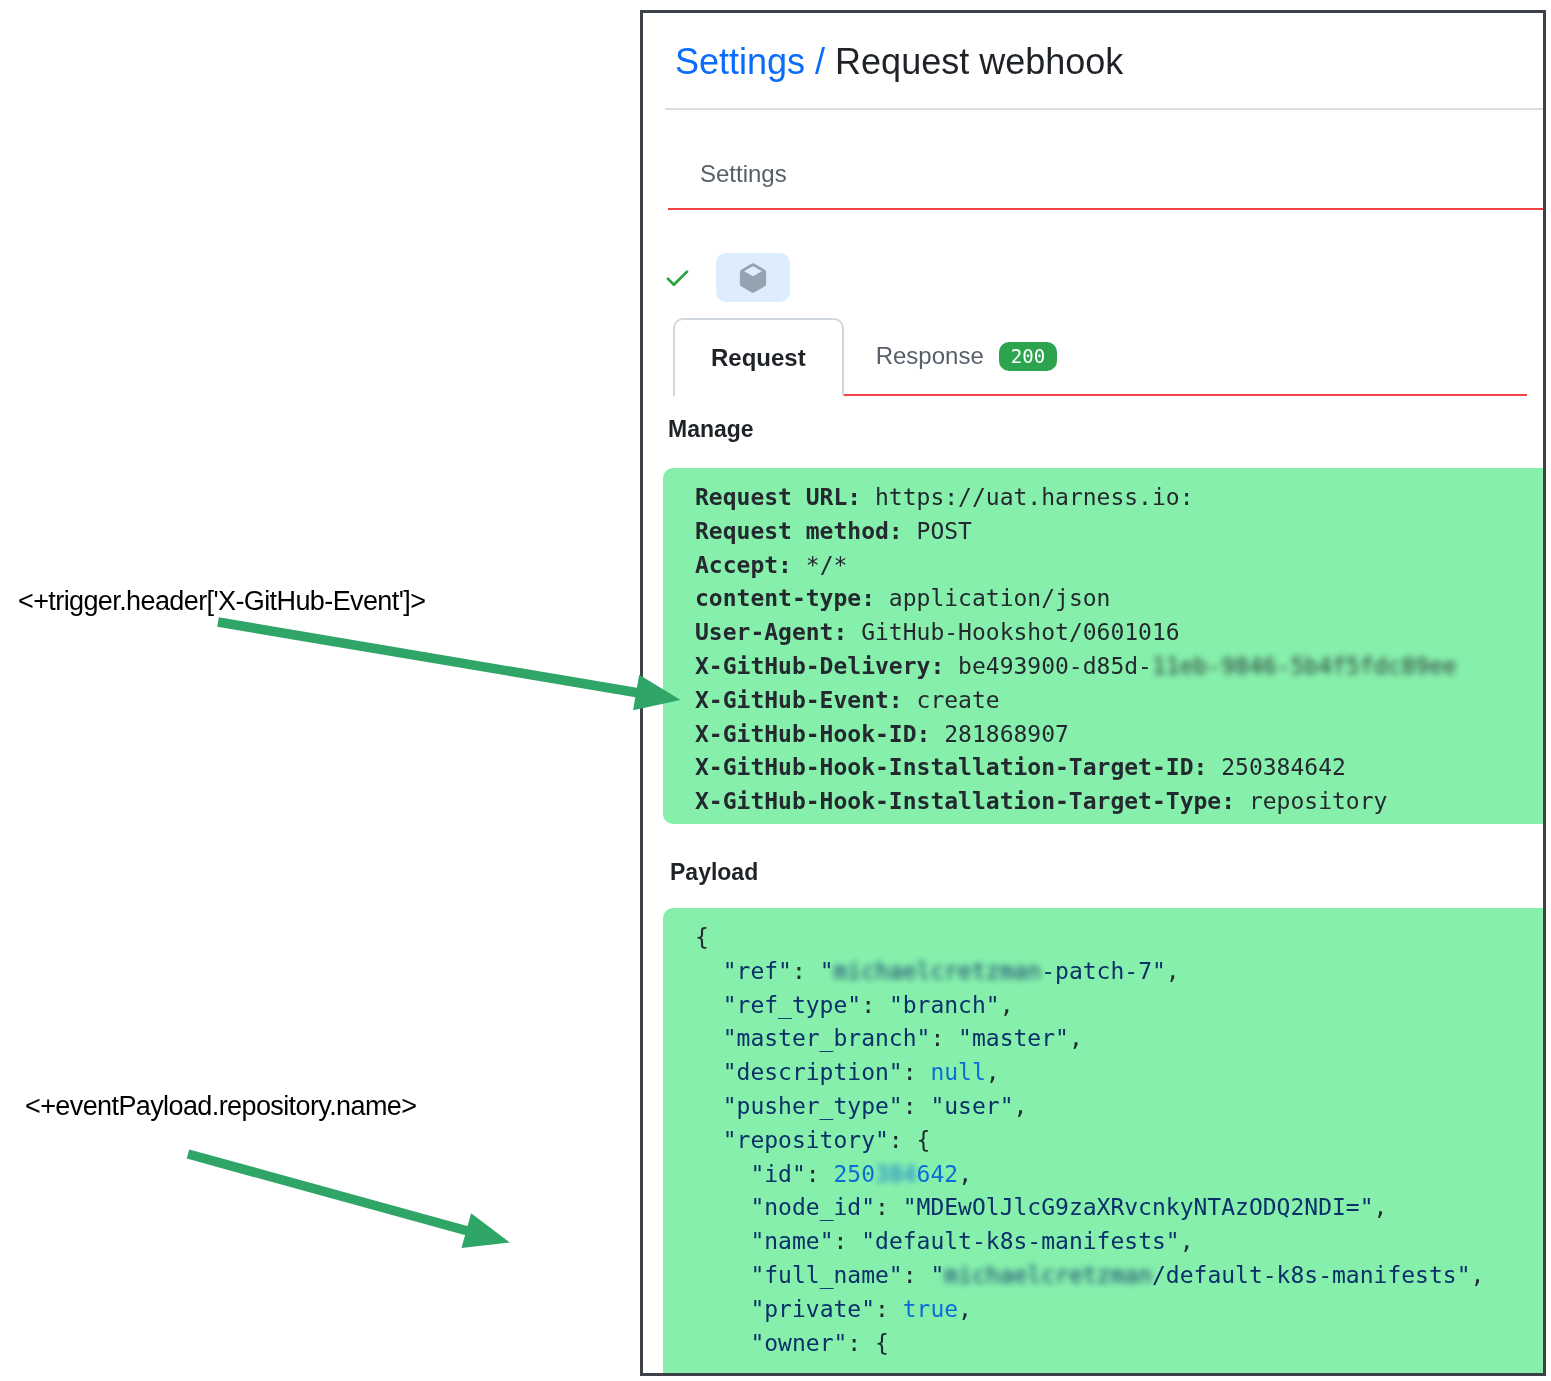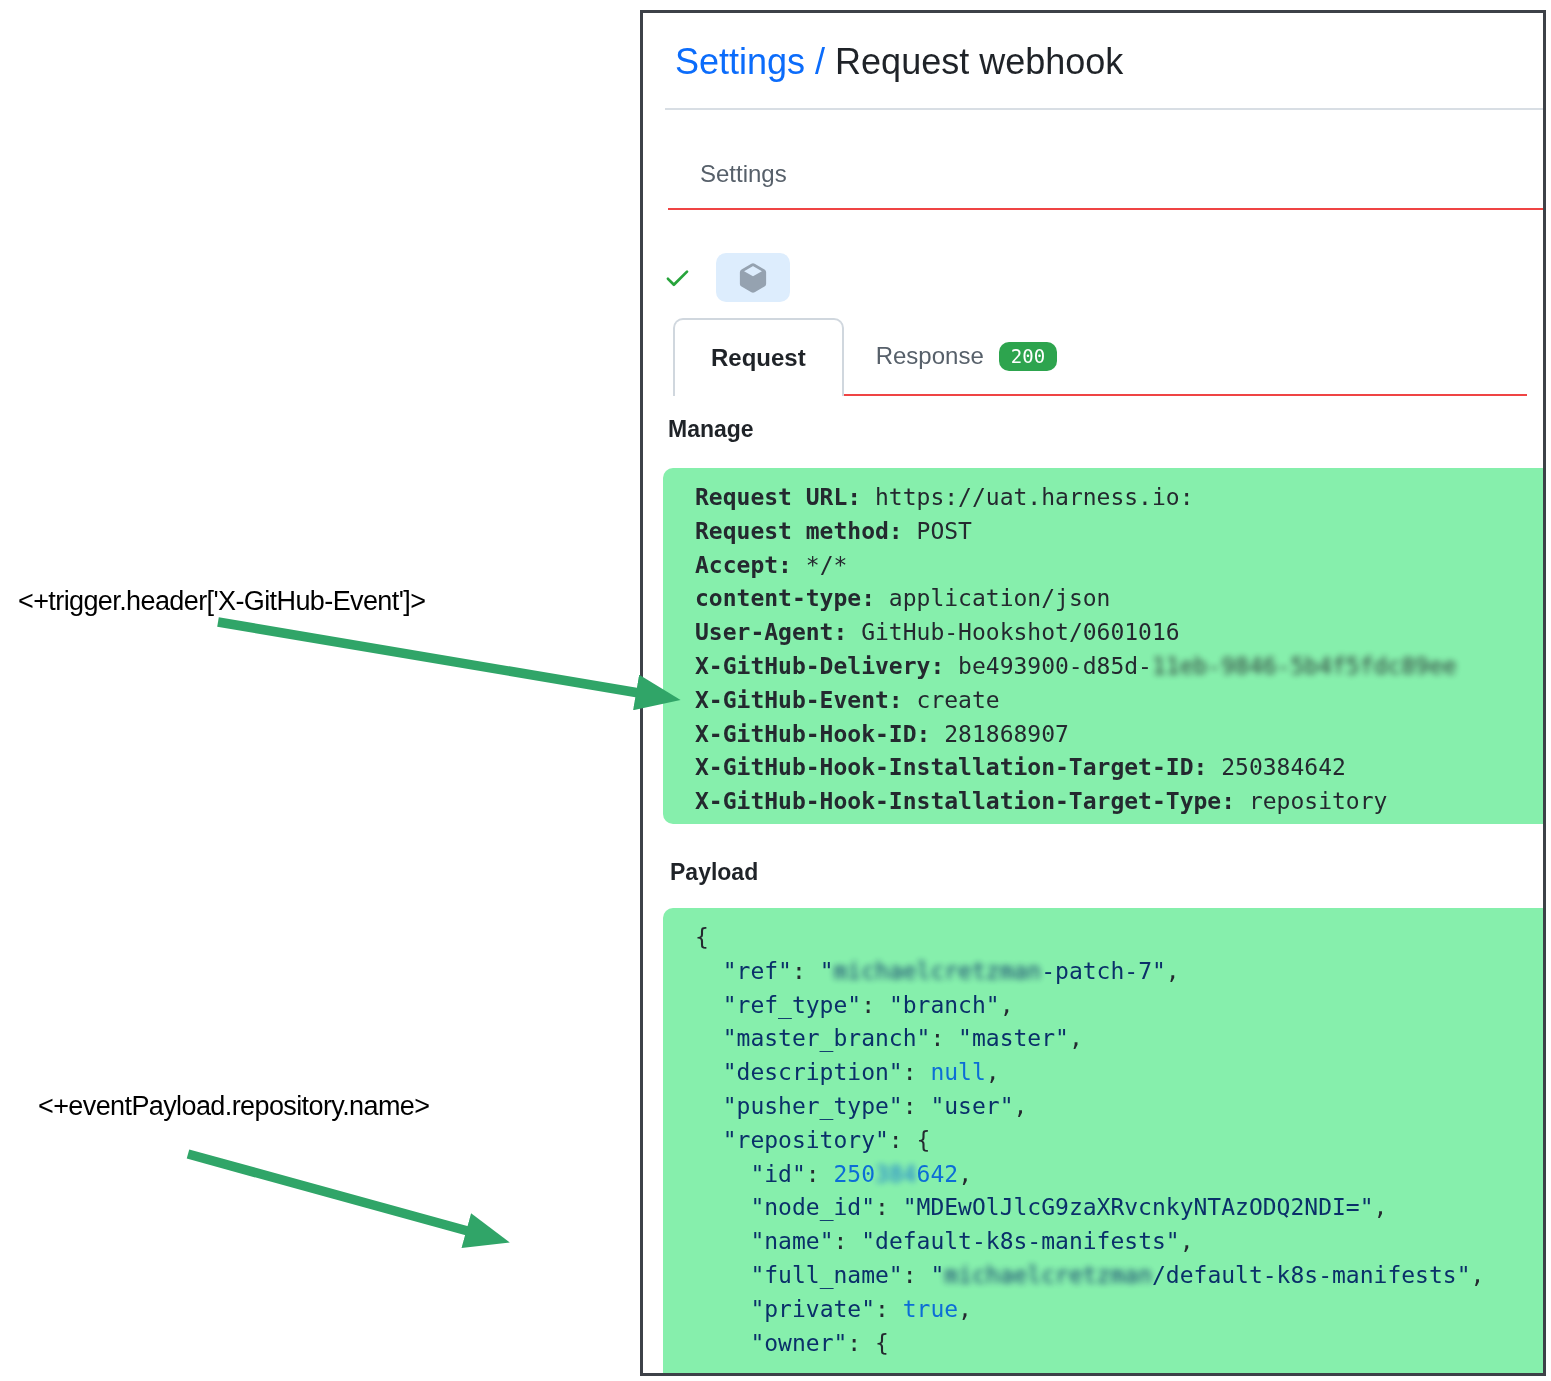--- a/index.html
+++ b/index.html
@@ -1,21 +1,21 @@
 <!DOCTYPE html>
 <html><head>
 <meta charset="utf-8">
 <style>
   * { margin:0; padding:0; box-sizing:border-box; }
   html,body { width:1551px; height:1381px; background:#ffffff; font-family:"Liberation Sans","DejaVu Sans",sans-serif; position:relative; overflow:hidden; }
 
   
   .annotation { position:absolute; font-size:27px; letter-spacing:-0.6px; color:#000; white-space:nowrap; z-index:6; }
   #ann1 { left:18px; top:586px; }
-  #ann2 { left:38px; top:1091px; }
+  #ann2 { left:25px; top:1091px; }
 
   svg.arrows { position:absolute; left:0; top:0; width:1551px; height:1381px; z-index:5; pointer-events:none; }
 
   
   .panel { position:absolute; left:640px; top:10px; width:906px; height:1366px; background:#fff;
            border:3px solid #3d4148; overflow:hidden; z-index:1; }
   .panel > * { position:absolute; }
 
   .page-title { left:32px; top:28px; font-size:36px; font-weight:400; color:#1f2328; white-space:nowrap; }
   .page-title .crumb-link { color:#0b6cfb; cursor:pointer; }

